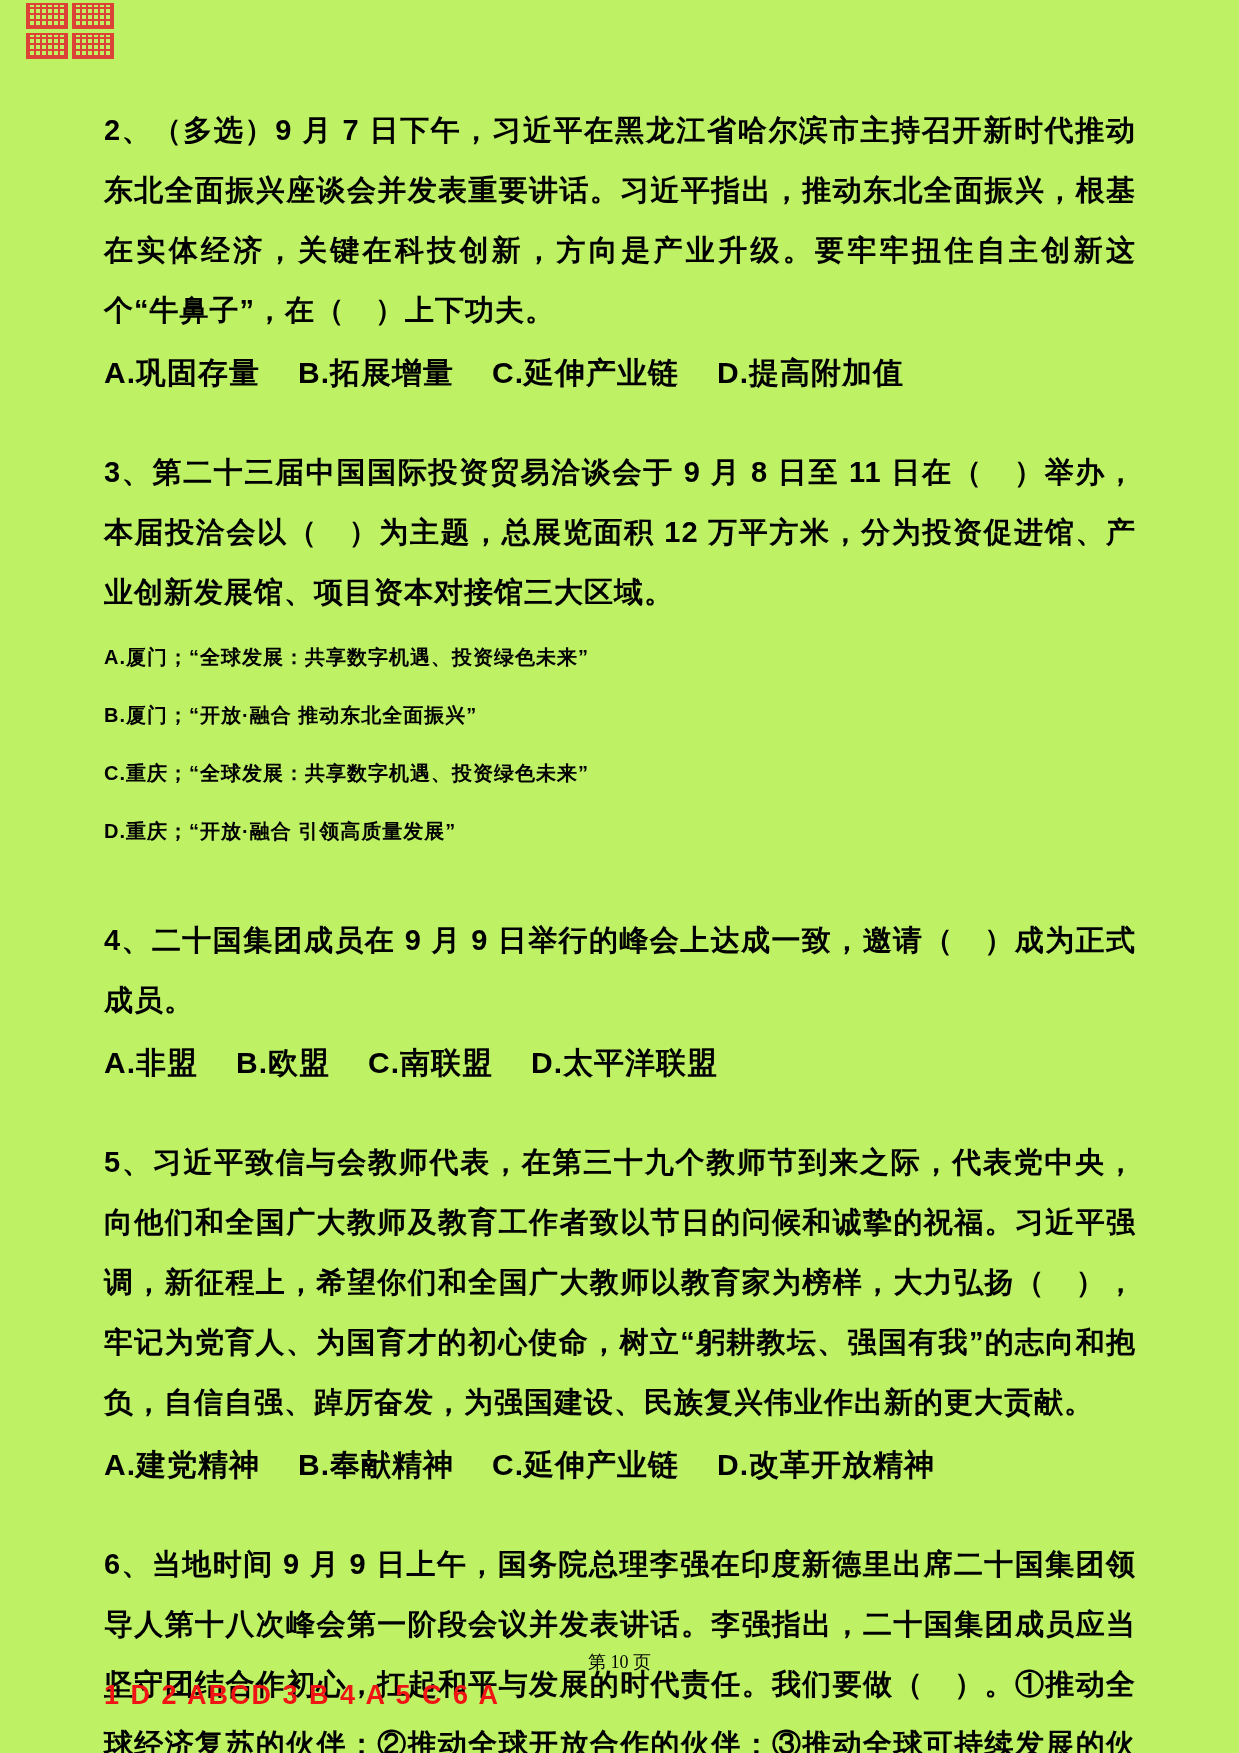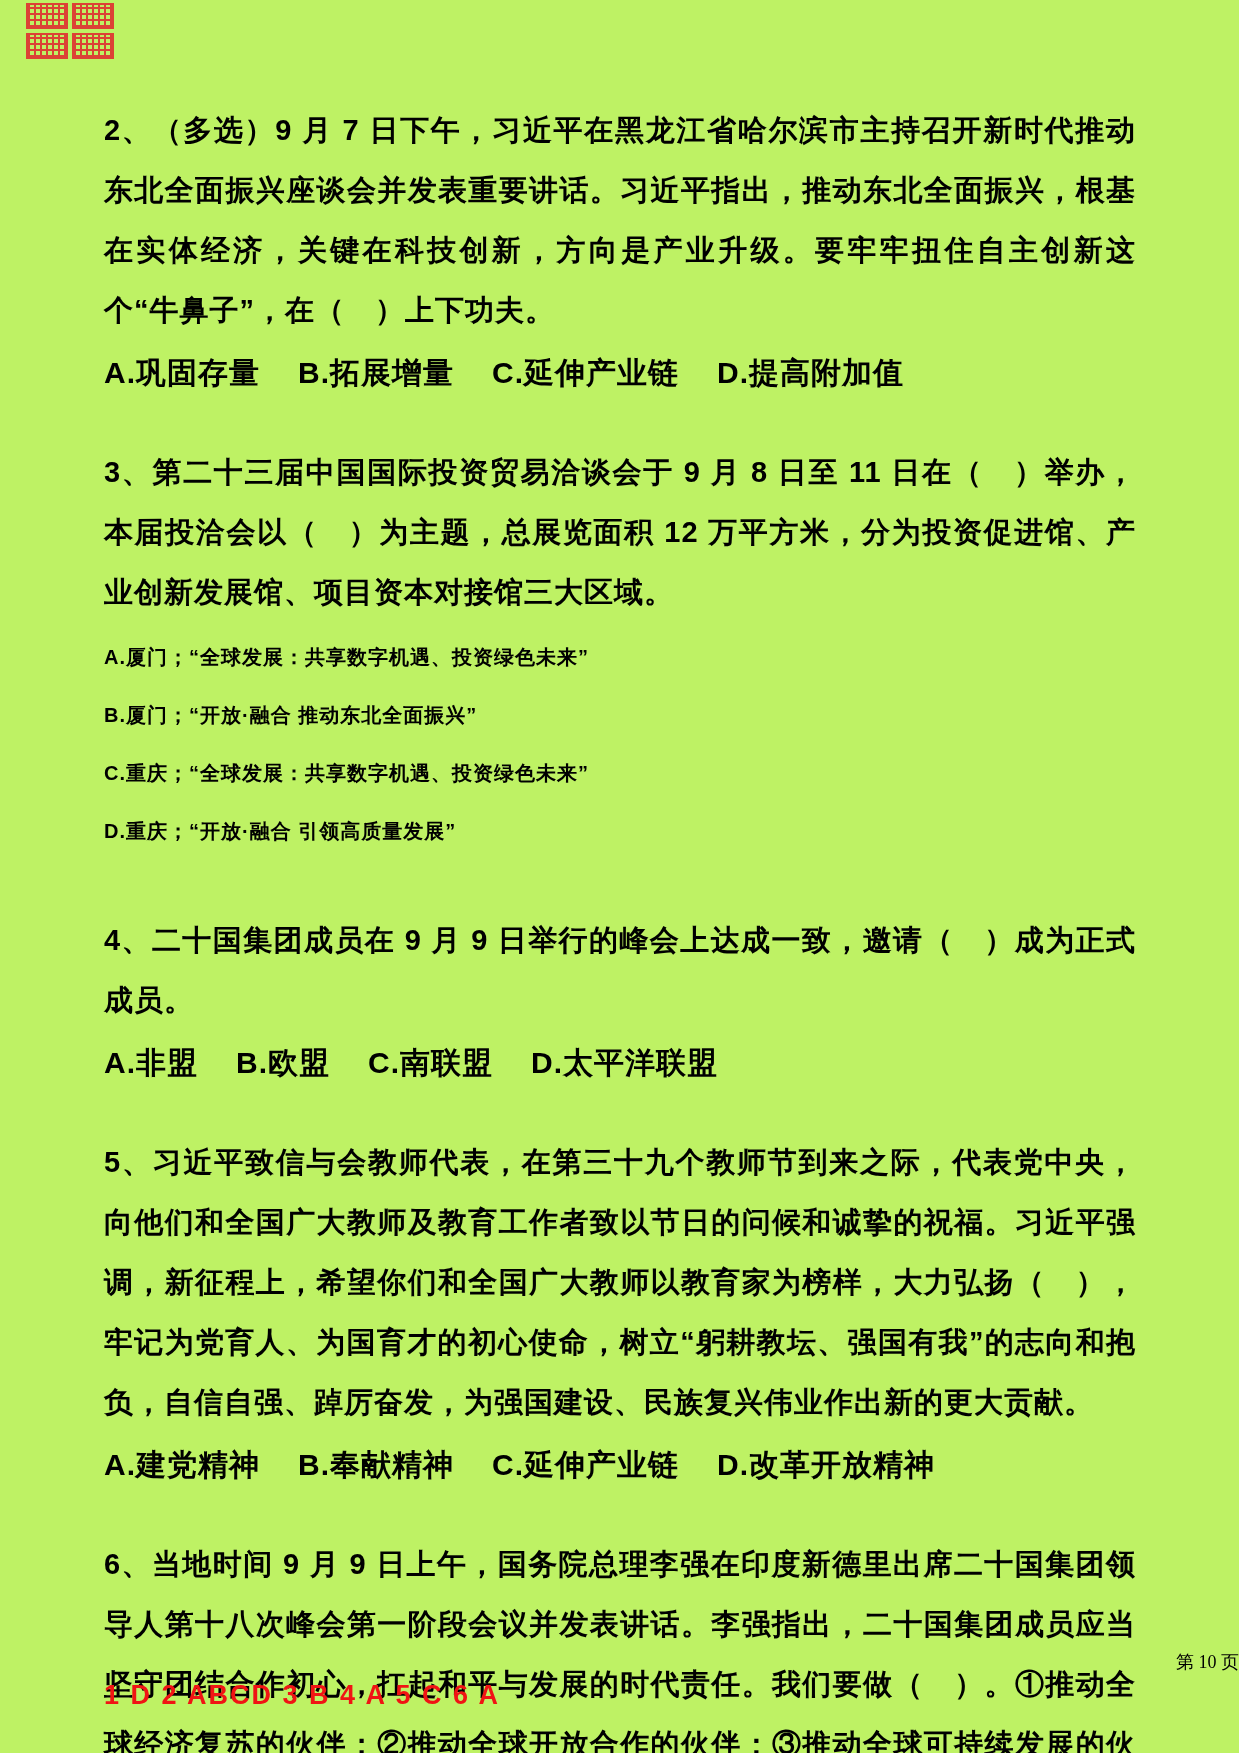--- a/index.html
+++ b/index.html
@@ -70,21 +70,21 @@
     left:104px;top:1680px;
     font-size:27px;
     font-weight:bold;
     letter-spacing:2px;
     color:#f01414;
     white-space:nowrap;
   }
   .footer{
     position:absolute;
     left:0;right:0;top:1650px;
-    text-align:right;
+    text-align:center;
     font-family:"Liberation Serif", serif;
     font-size:18px;
     font-weight:normal;
     color:#000;
   }
 </style>
 </head>
 <body>
 
 <div class="page">

